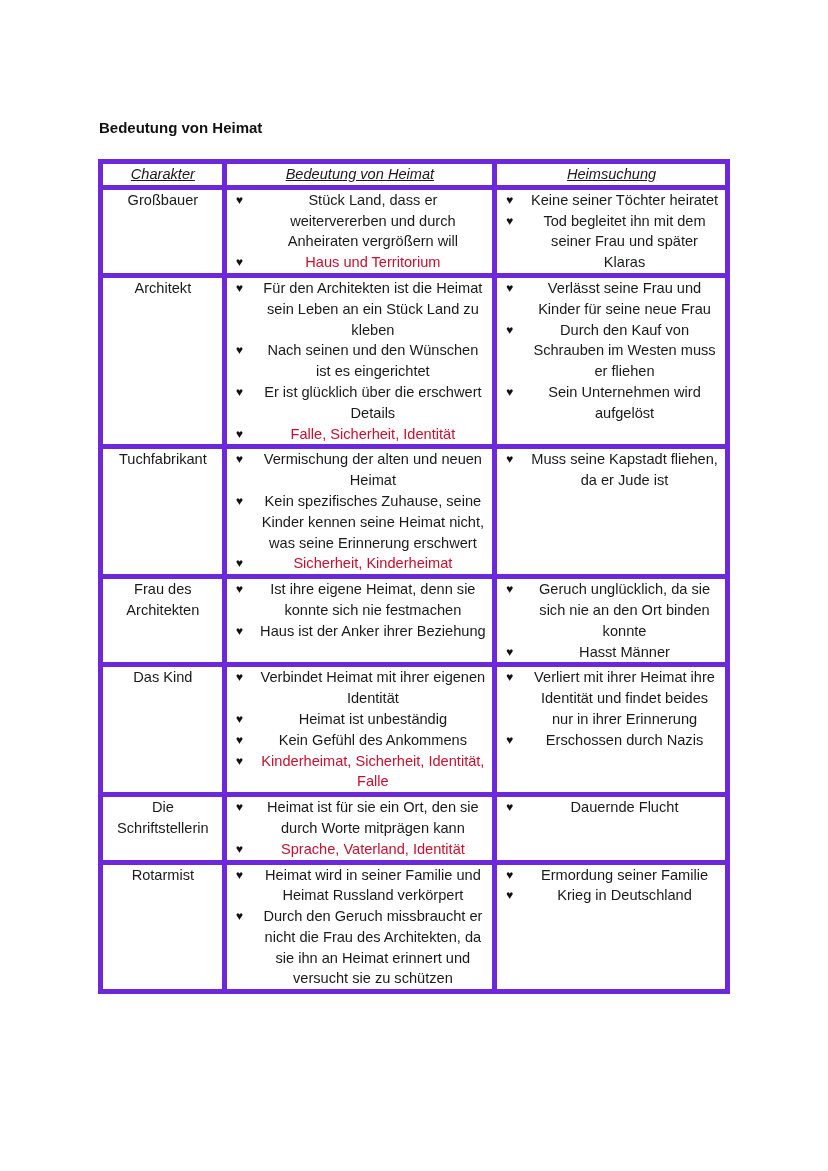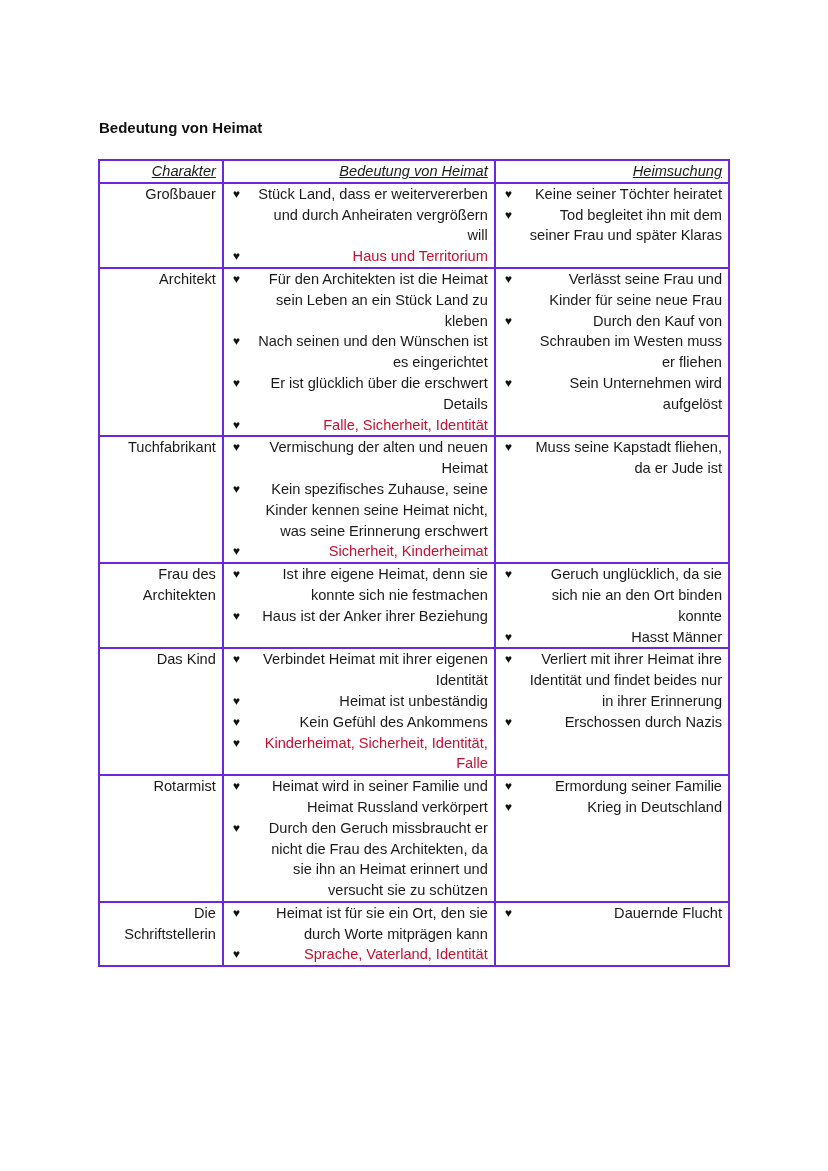--- a/index.html
+++ b/index.html
@@ -1,19 +1,19 @@
 <!DOCTYPE html>
 <html><head>
 <meta charset="utf-8">
 <style>
   html, body { margin:0; padding:0; background:#ffffff; }
   body { width:828px; height:1171px; position:relative; font-family:"Liberation Sans", sans-serif; color:#1a1a1a; }
   .title { position:absolute; left:99px; top:119px; font-size:15px; font-weight:bold; color:#111; }
   table.grid { position:absolute; left:98px; top:159px; border-collapse:collapse; width:632px; }
-  table.grid td, table.grid th { border:2px solid #6d28d9; vertical-align:top; padding:0 6px 0 7px; font-size:14.6px; line-height:20.8px; font-weight:normal; text-align:right; }
+  table.grid td, table.grid th { border:5px solid #6d28d9; vertical-align:top; padding:0 6px 0 7px; font-size:14.6px; line-height:20.8px; font-weight:normal; text-align:center; }
   th { font-style:italic; text-decoration:underline; }
   col.c1 { width:124px; } col.c2 { width:273px; } col.c3 { width:235px; }
   ul { list-style:none; margin:0; padding:0; }
   li { position:relative; padding-left:26px; }
   li .bullet { position:absolute; left:2px; top:0; font-size:12px; }
   .red { color:#c8102e; }
 </style>
 </head>
 <body>
 
@@ -107,42 +107,42 @@
           </ul>
         </td>
         <td>
           <ul>
             <li><span class="bullet" style="color: rgb(17, 17, 17);">♥</span><span>Verliert mit ihrer Heimat ihre Identität und findet beides nur in ihrer Erinnerung</span></li>
             <li><span class="bullet" style="color: rgb(17, 17, 17);">♥</span><span>Erschossen durch Nazis</span></li>
           </ul>
         </td>
       </tr>
       <tr>
+        <td>Die Schriftstellerin</td>
+        <td>
+          <ul>
+            <li><span class="bullet" style="color: rgb(17, 17, 17);">♥</span><span>Heimat ist für sie ein Ort, den sie durch Worte mitprägen kann</span></li>
+            <li class="red"><span class="bullet" style="color: rgb(17, 17, 17);">♥</span><span>Sprache, Vaterland, Identität</span></li>
+          </ul>
+        </td>
+        <td>
+          <ul>
+            <li><span class="bullet" style="color: rgb(17, 17, 17);">♥</span><span>Dauernde Flucht</span></li>
+          </ul>
+        </td>
+      </tr>
+      <tr>
         <td>Rotarmist</td>
         <td>
           <ul>
             <li><span class="bullet" style="color: rgb(17, 17, 17);">♥</span><span>Heimat wird in seiner Familie und Heimat Russland verkörpert</span></li>
             <li><span class="bullet" style="color: rgb(17, 17, 17);">♥</span><span>Durch den Geruch missbraucht er nicht die Frau des Architekten, da sie ihn an Heimat erinnert und versucht sie zu schützen</span></li>
           </ul>
         </td>
         <td>
           <ul>
             <li><span class="bullet" style="color: rgb(17, 17, 17);">♥</span><span>Ermordung seiner Familie</span></li>
             <li><span class="bullet" style="color: rgb(17, 17, 17);">♥</span><span>Krieg in Deutschland</span></li>
           </ul>
         </td>
       </tr>
-      <tr>
-        <td>Die Schriftstellerin</td>
-        <td>
-          <ul>
-            <li><span class="bullet" style="color: rgb(17, 17, 17);">♥</span><span>Heimat ist für sie ein Ort, den sie durch Worte mitprägen kann</span></li>
-            <li class="red"><span class="bullet" style="color: rgb(17, 17, 17);">♥</span><span>Sprache, Vaterland, Identität</span></li>
-          </ul>
-        </td>
-        <td>
-          <ul>
-            <li><span class="bullet" style="color: rgb(17, 17, 17);">♥</span><span>Dauernde Flucht</span></li>
-          </ul>
-        </td>
-      </tr>
     </tbody>
 </table>
 
 </body></html>

